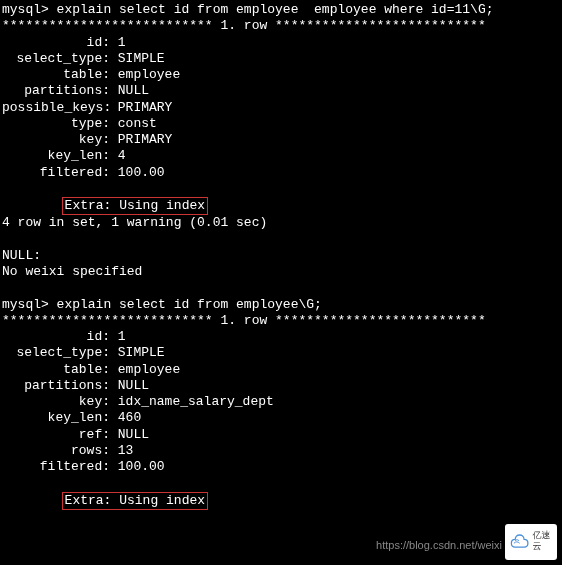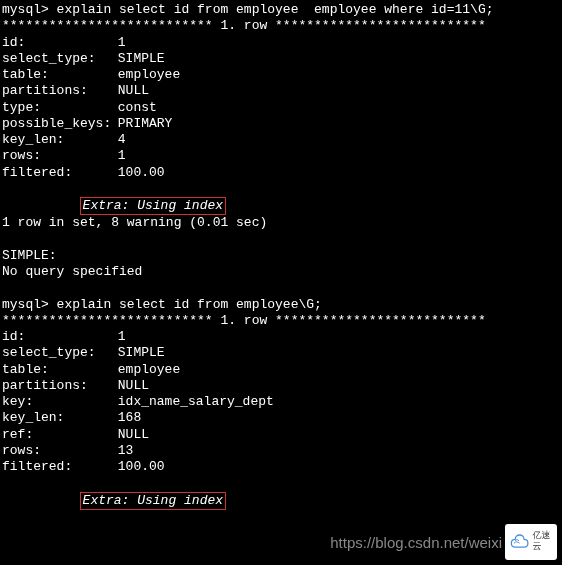--- a/index.html
+++ b/index.html
@@ -18,40 +18,40 @@
       height: 565px;
       position: relative;
       overflow: hidden;
     }
     .line {
       white-space: pre;
     }
     .label {
       display: inline-block;
       width: 108px;
+      text-align: right;
     }
     .value {
       display: inline;
     }
     .highlighted {
       display: inline-block;
       border: 1px solid #cc3333;
       padding: 0 2px;
-      margin-left: 62px;
-      font-style: italic;
+      margin-left: 44px;
     }
     .highlighted .hlabel {
       display: inline;
     }
     .watermark {
       position: absolute;
       bottom: 12px;
       right: 60px;
       color: #888;
-      font-size: 15px;
+      font-size: 11px;
       font-family: Arial, sans-serif;
       margin-left: 48px;
     }
     .logo {
       position: absolute;
       bottom: 5px;
       right: 5px;
       width: 52px;
       height: 36px;
       background: #fff;
@@ -70,43 +70,43 @@
 </head>
 <body>
 
 <div class="line">mysql&gt; explain select id from employee  employee where id=11\G;</div>
 <div class="line">*************************** 1. row ***************************</div>
 <div id="q1-fields">
     <div class="line"><span class="label">id:</span><span class="value"> 1</span></div>
     <div class="line"><span class="label">select_type:</span><span class="value"> SIMPLE</span></div>
     <div class="line"><span class="label">table:</span><span class="value"> employee</span></div>
     <div class="line"><span class="label">partitions:</span><span class="value"> NULL</span></div>
+    <div class="line"><span class="label">possible_keys:</span><span class="value"> PRIMARY</span></div>
     <div class="line"><span class="label">type:</span><span class="value"> const</span></div>
-    <div class="line"><span class="label">possible_keys:</span><span class="value"> PRIMARY</span></div>
+    <div class="line"><span class="label">key:</span><span class="value"> PRIMARY</span></div>
     <div class="line"><span class="label">key_len:</span><span class="value"> 4</span></div>
-    <div class="line"><span class="label">rows:</span><span class="value"> 1</span></div>
     <div class="line"><span class="label">filtered:</span><span class="value"> 100.00</span></div>
   </div>
 <div class="line">
   <span class="highlighted"><span class="hlabel">Extra: </span><span>Using index</span></span>
 </div>
-<div class="line">1 row in set, 8 warning (0.01 sec)</div>
+<div class="line">4 row in set, 1 warning (0.01 sec)</div>
 <div class="line">&nbsp;</div>
-<div class="line">SIMPLE:</div>
-<div class="line">No query specified</div>
+<div class="line">NULL:</div>
+<div class="line">No weixi specified</div>
 <div class="line">&nbsp;</div>
 <div class="line">mysql&gt; explain select id from employee\G;</div>
 <div class="line">*************************** 1. row ***************************</div>
 <div id="q2-fields">
     <div class="line"><span class="label">id:</span><span class="value"> 1</span></div>
     <div class="line"><span class="label">select_type:</span><span class="value"> SIMPLE</span></div>
     <div class="line"><span class="label">table:</span><span class="value"> employee</span></div>
     <div class="line"><span class="label">partitions:</span><span class="value"> NULL</span></div>
     <div class="line"><span class="label">key:</span><span class="value"> idx_name_salary_dept</span></div>
-    <div class="line"><span class="label">key_len:</span><span class="value"> 168</span></div>
+    <div class="line"><span class="label">key_len:</span><span class="value"> 460</span></div>
     <div class="line"><span class="label">ref:</span><span class="value"> NULL</span></div>
     <div class="line"><span class="label">rows:</span><span class="value"> 13</span></div>
     <div class="line"><span class="label">filtered:</span><span class="value"> 100.00</span></div>
   </div>
 <div class="line">
   <span class="highlighted"><span class="hlabel">Extra: </span><span>Using index</span></span>
 </div>
 
 <div class="watermark">https://blog.csdn.net/weixi</div>
 <div class="logo">

